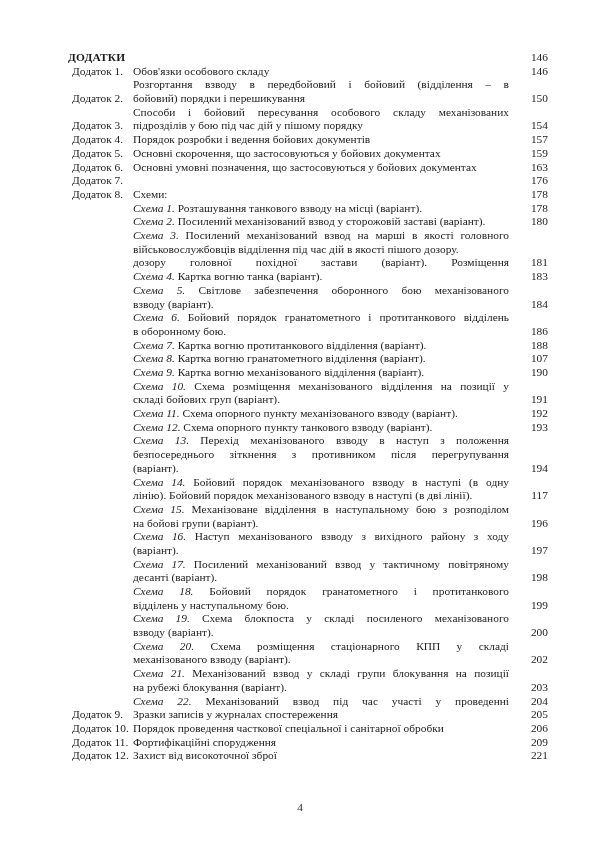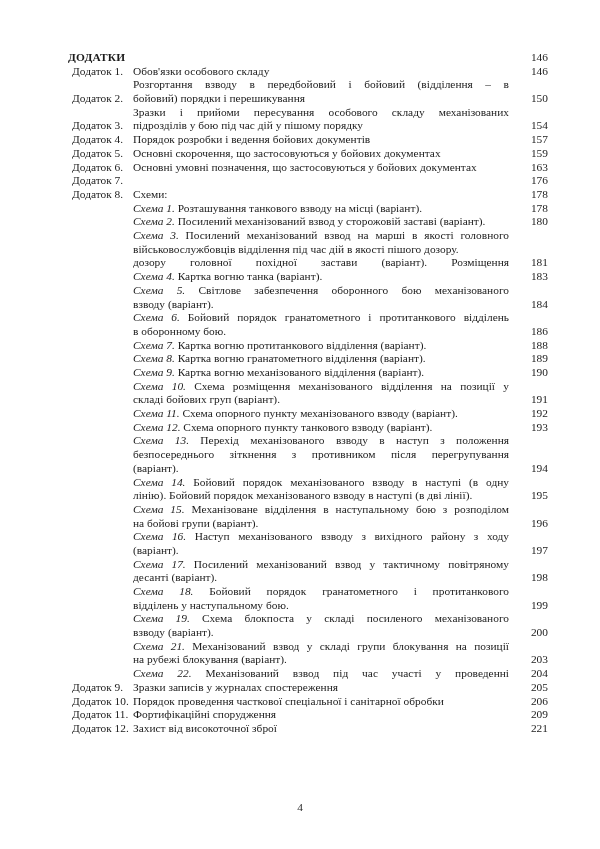--- a/index.html
+++ b/index.html
@@ -50,21 +50,21 @@
         <div class="lbl">Додаток 2.</div>
         <div class="desc">
           <div class="dline just">Розгортання взводу в передбойовий і бойовий (відділення – в</div>
           <div class="dline plain">бойовий) порядки і перешикування</div>
         </div>
         <div class="pg">150</div>
       </div>
       <div class="entry">
         <div class="lbl">Додаток 3.</div>
         <div class="desc">
-          <div class="dline just">Зразки і прийоми пересування особового складу механізованих</div>
+          <div class="dline just">Способи і бойовий пересування особового складу механізованих</div>
           <div class="dline plain">підрозділів у бою під час дій у пішому порядку</div>
         </div>
         <div class="pg">154</div>
       </div>
       <div class="entry">
         <div class="lbl">Додаток 4.</div>
         <div class="desc">
           <div class="dline plain">Порядок розробки і ведення бойових документів</div>
         </div>
         <div class="pg">157</div>
@@ -145,21 +145,21 @@
         <div class="desc">
           <div class="dline plain"><i>Схема 7.</i> Картка вогню протитанкового відділення (варіант).</div>
         </div>
         <div class="pg end">188</div>
       </div>
       <div class="entry">
         <div class="lbl"></div>
         <div class="desc">
           <div class="dline plain"><i>Схема 8.</i> Картка вогню гранатометного відділення (варіант).</div>
         </div>
-        <div class="pg end">189</div>
+        <div class="pg end">107</div>
       </div>
       <div class="entry">
         <div class="lbl"></div>
         <div class="desc">
           <div class="dline plain"><i>Схема 9.</i> Картка вогню механізованого відділення (варіант).</div>
         </div>
         <div class="pg end">190</div>
       </div>
       <div class="entry">
         <div class="lbl"></div>
@@ -191,21 +191,21 @@
           <div class="dline plain">(варіант).</div>
         </div>
         <div class="pg end">194</div>
       </div>
       <div class="entry">
         <div class="lbl"></div>
         <div class="desc">
           <div class="dline just"><i>Схема 14.</i> Бойовий порядок механізованого взводу в наступі (в одну</div>
           <div class="dline plain">лінію). Бойовий порядок механізованого взводу в наступі (в дві лінії).</div>
         </div>
-        <div class="pg end">195</div>
+        <div class="pg end">117</div>
       </div>
       <div class="entry">
         <div class="lbl"></div>
         <div class="desc">
           <div class="dline just"><i>Схема 15.</i> Механізоване відділення в наступальному бою з розподілом</div>
           <div class="dline plain">на бойові групи (варіант).</div>
         </div>
         <div class="pg end">196</div>
       </div>
       <div class="entry">
@@ -232,20 +232,28 @@
         </div>
         <div class="pg end">199</div>
       </div>
       <div class="entry">
         <div class="lbl"></div>
         <div class="desc">
           <div class="dline just"><i>Схема 19.</i> Схема блокпоста у складі посиленого механізованого</div>
           <div class="dline plain">взводу (варіант).</div>
         </div>
         <div class="pg end">200</div>
+      </div>
+      <div class="entry">
+        <div class="lbl"></div>
+        <div class="desc">
+          <div class="dline just"><i>Схема 20.</i> Схема розміщення стаціонарного КПП у складі</div>
+          <div class="dline plain">механізованого взводу (варіант).</div>
+        </div>
+        <div class="pg end">202</div>
       </div>
       <div class="entry">
         <div class="lbl"></div>
         <div class="desc">
           <div class="dline just"><i>Схема 21.</i> Механізований взвод у складі групи блокування на позиції</div>
           <div class="dline plain">на рубежі блокування (варіант).</div>
         </div>
         <div class="pg end">203</div>
       </div>
       <div class="entry">

